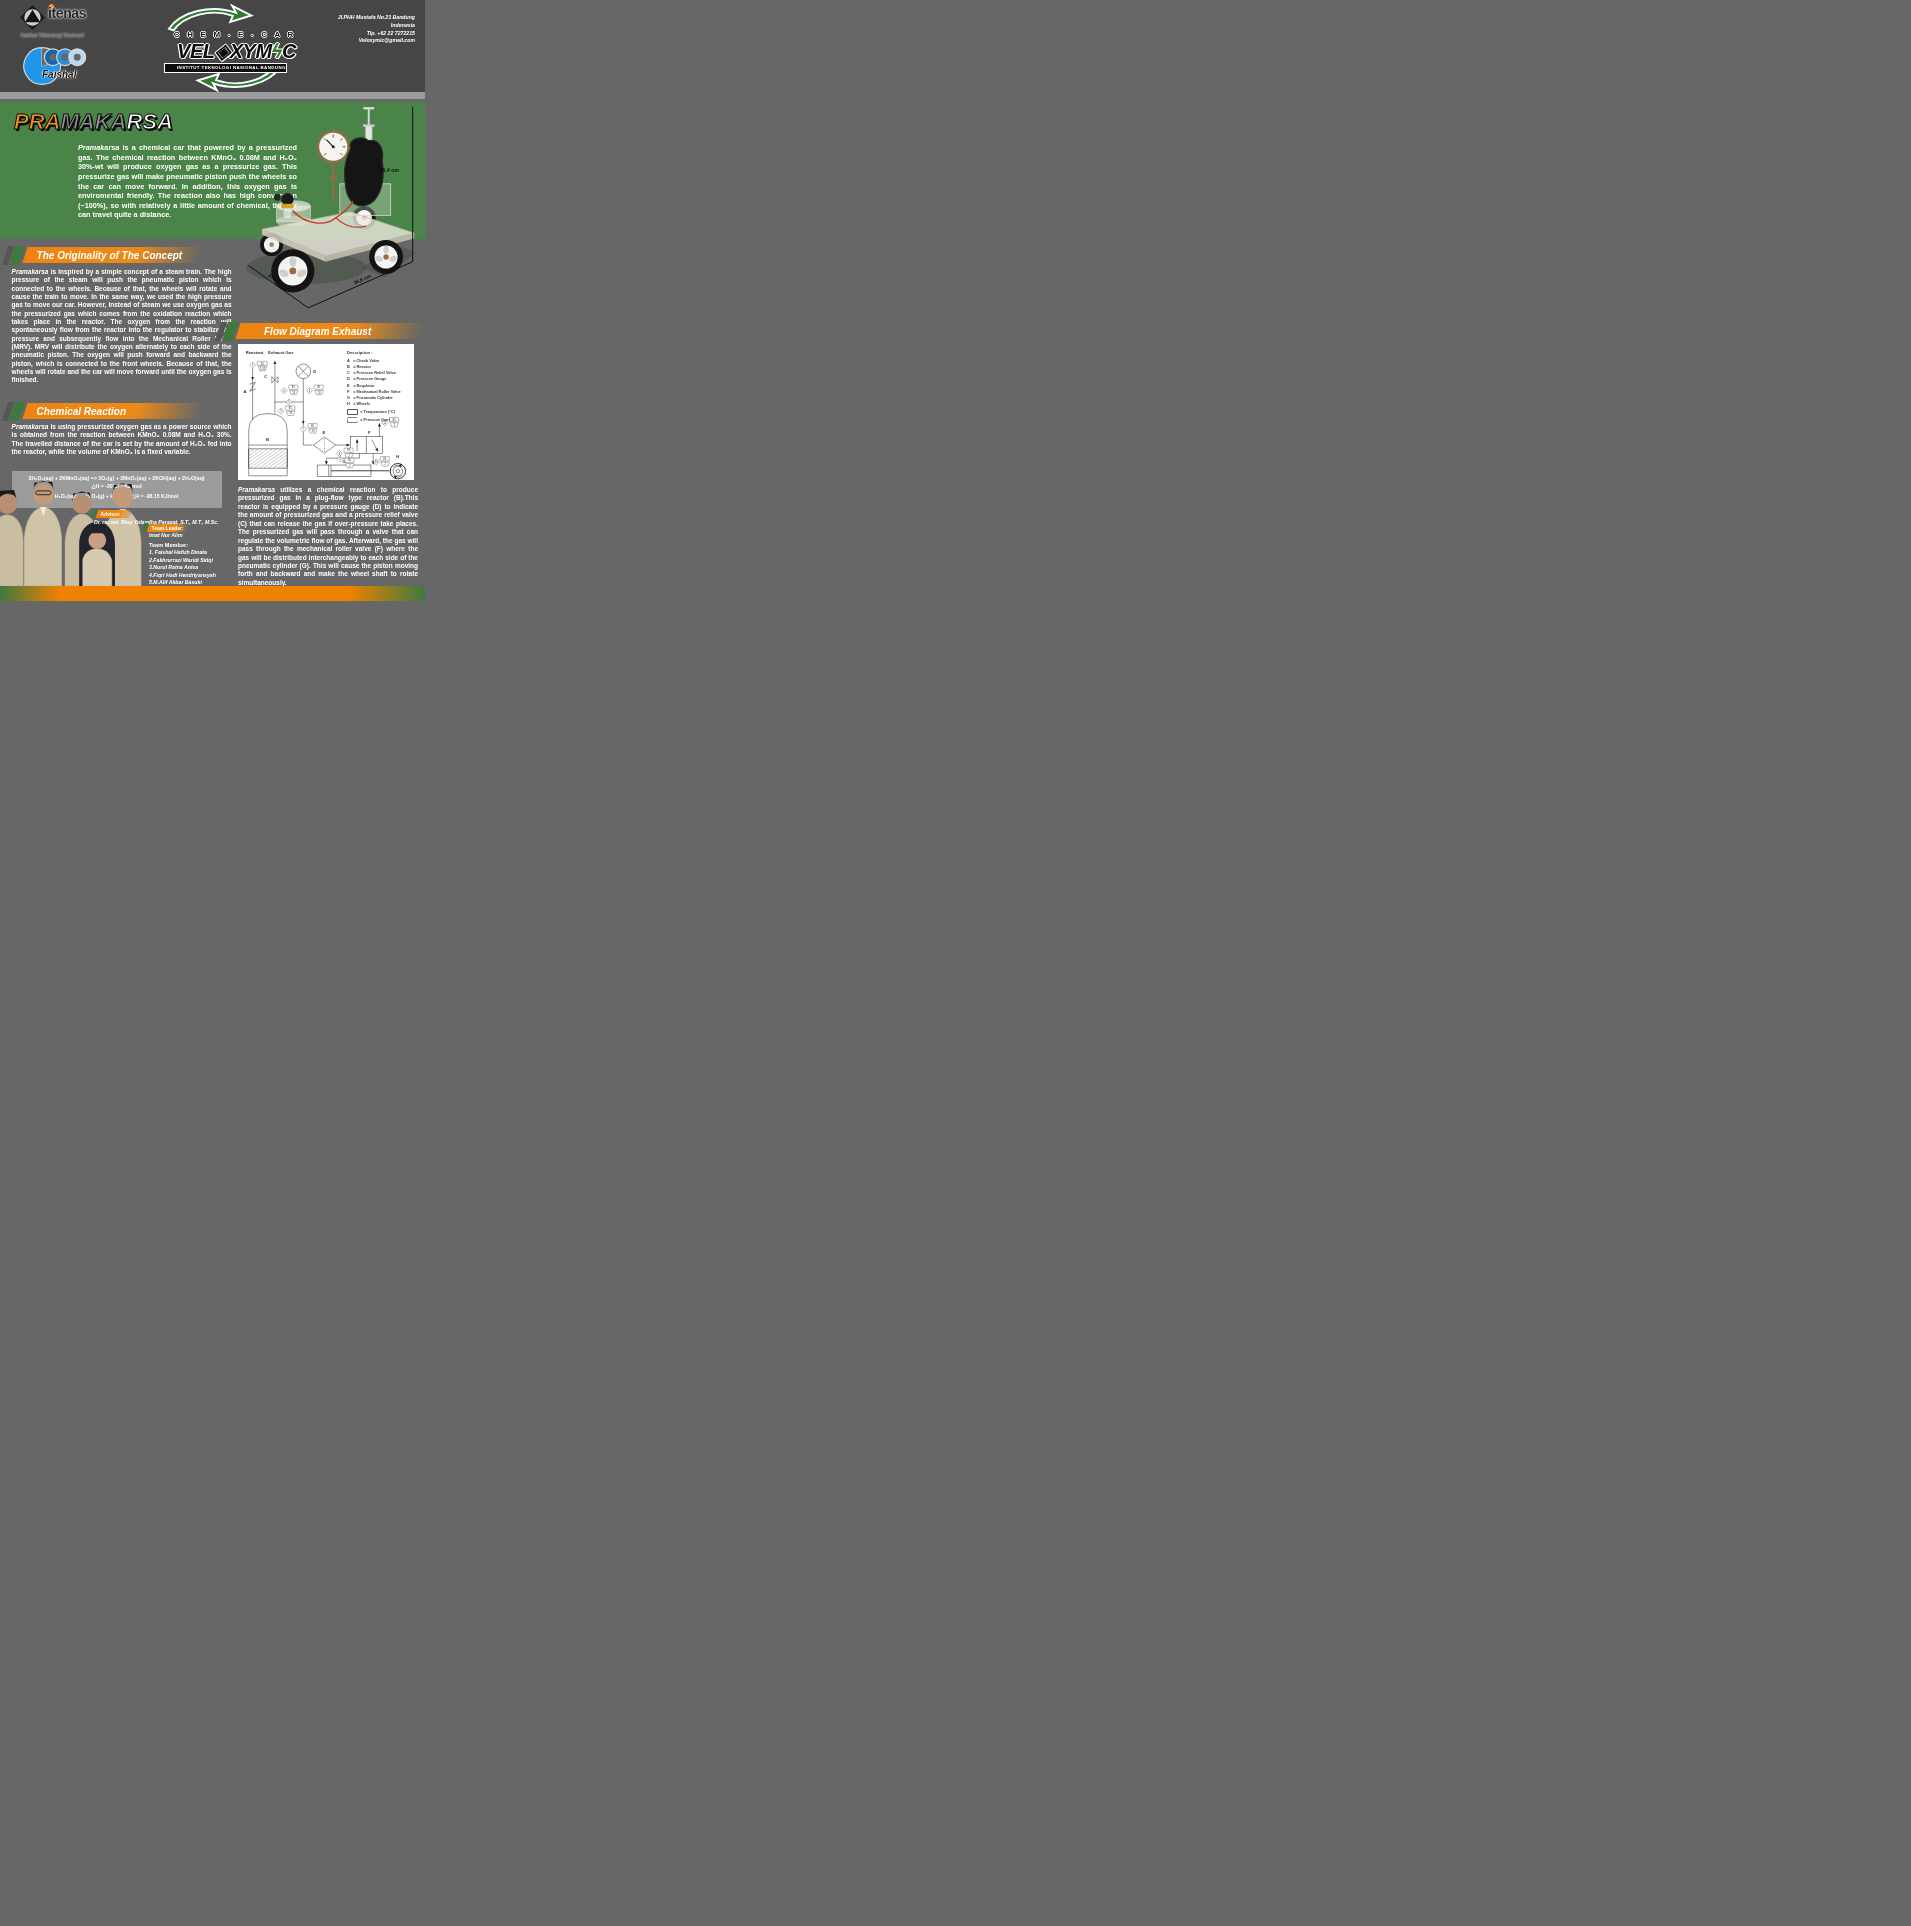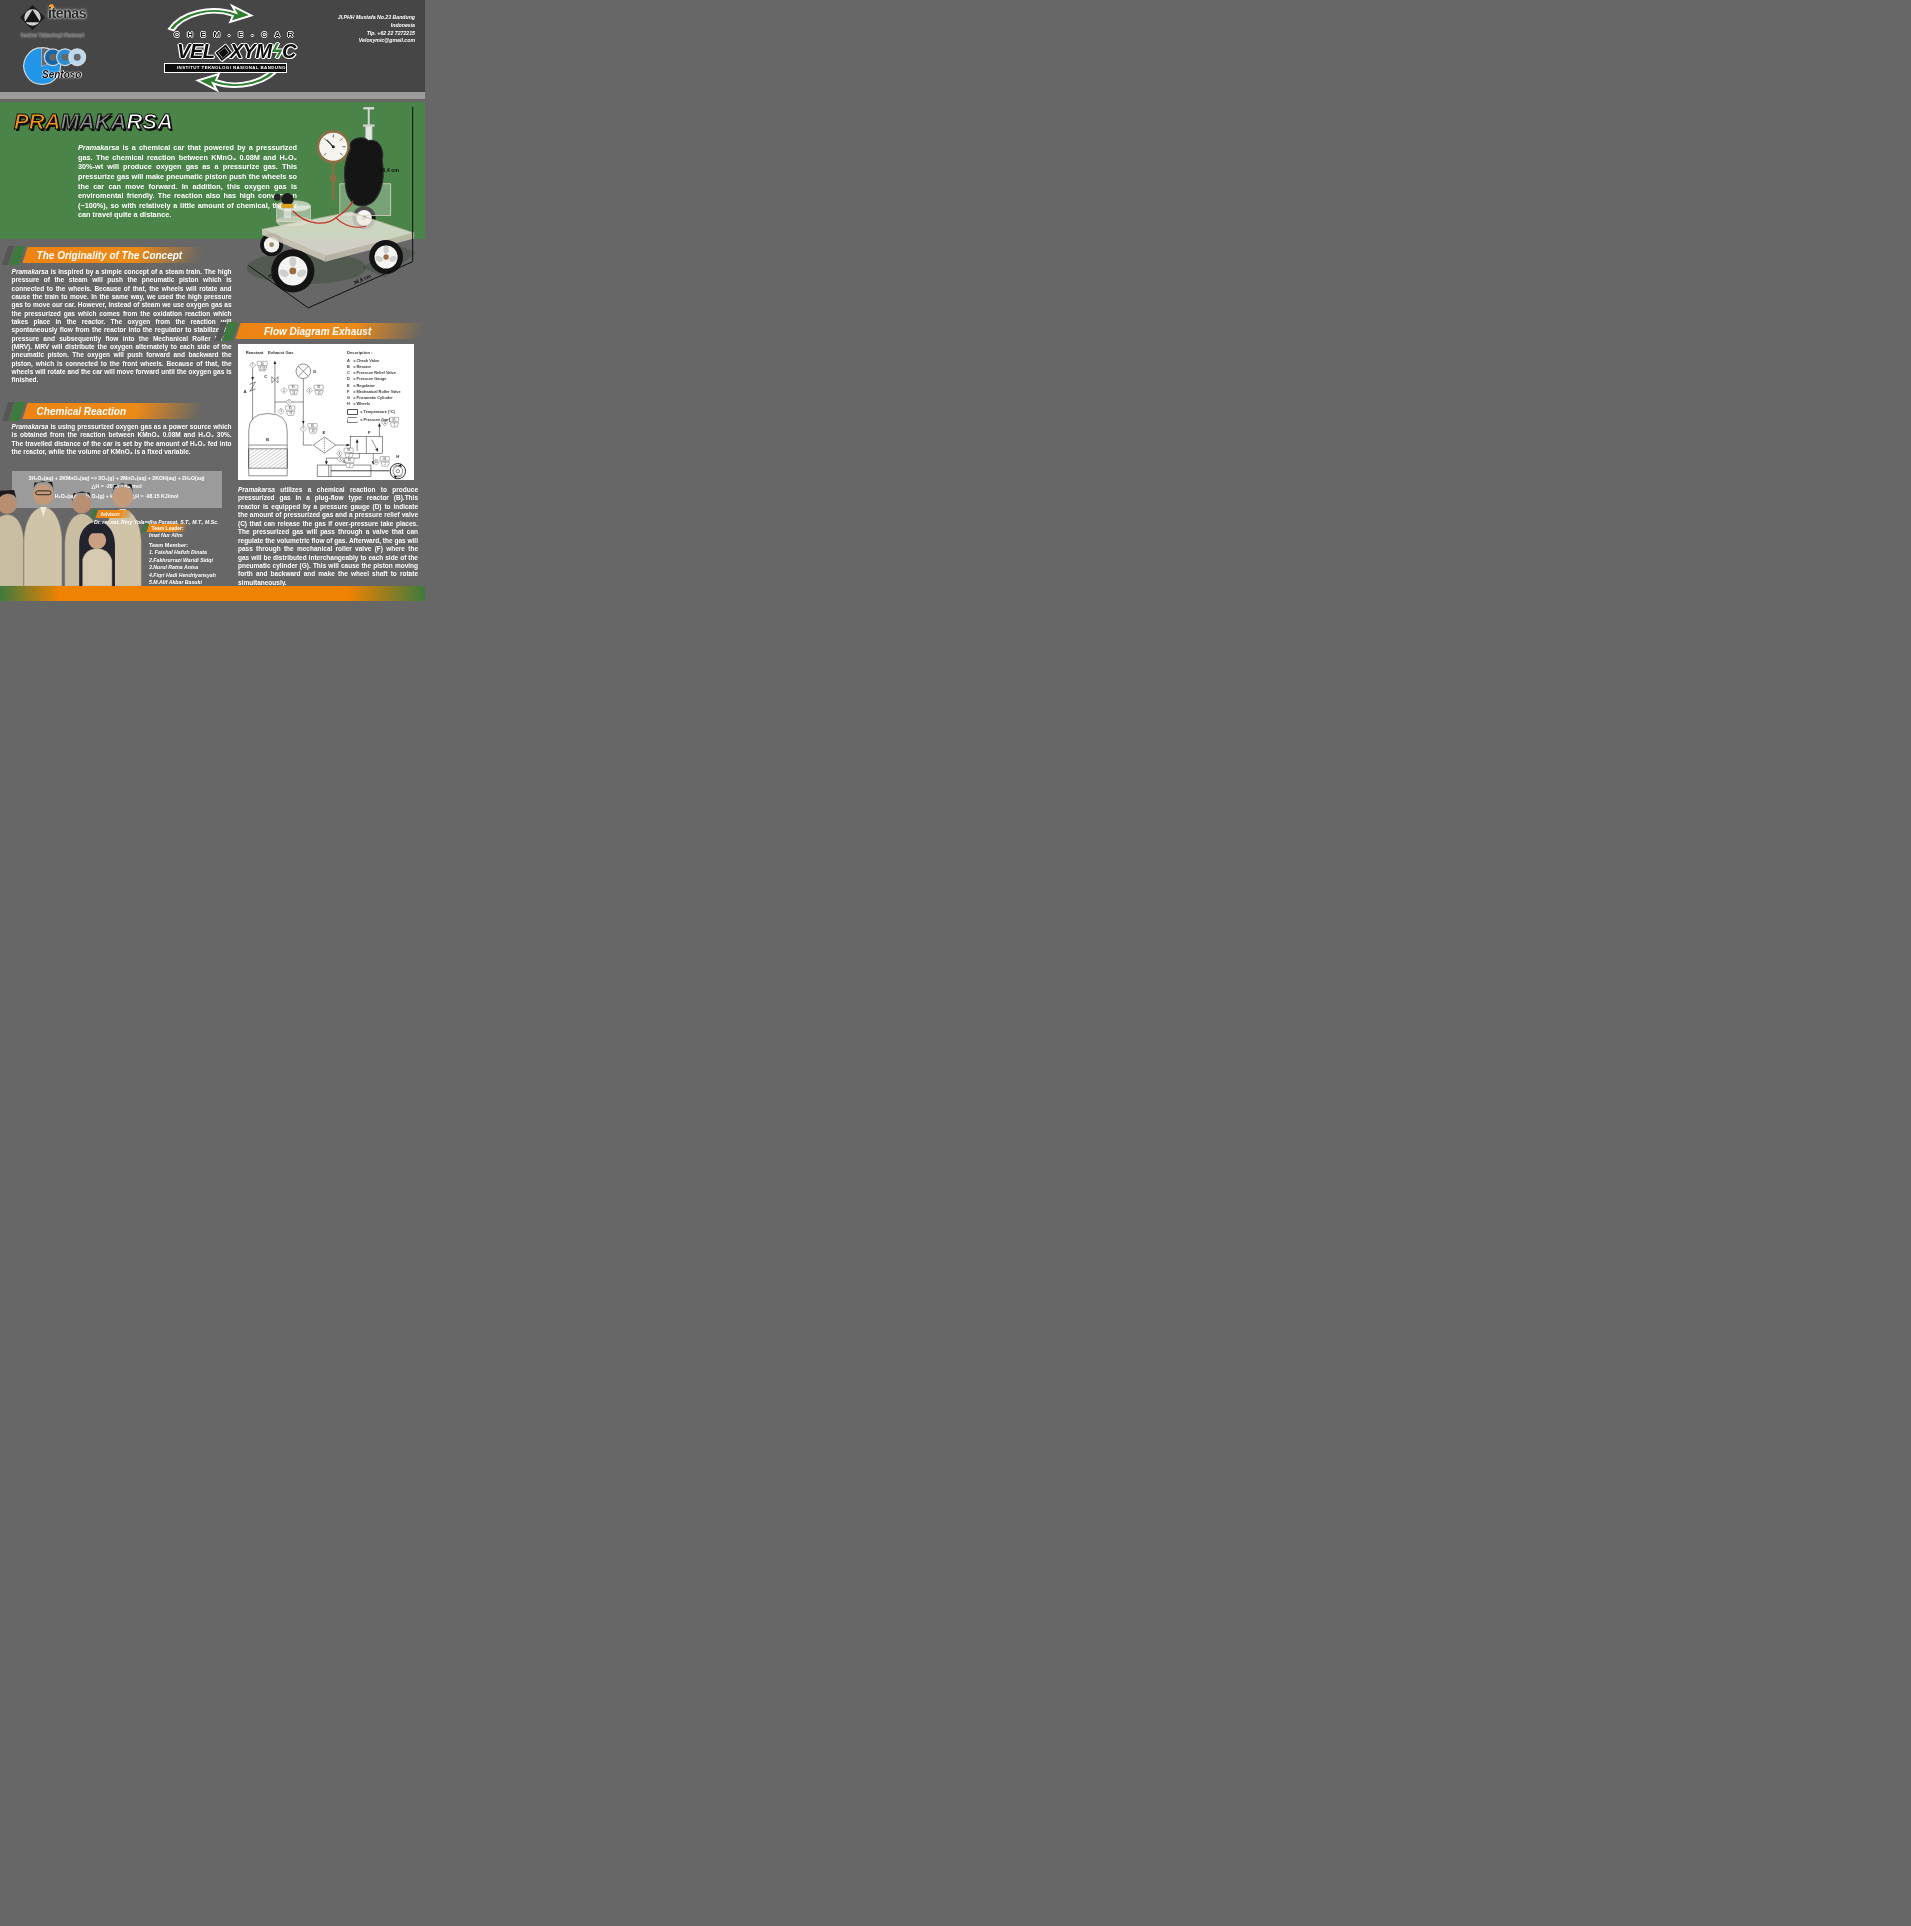--- a/index.html
+++ b/index.html
@@ -96,21 +96,21 @@
       <svg width="92" height="42" viewBox="0 0 240 110">
         <path d="M60,55 m0,-48 a48,48 0 1,0 0.01,0 z M60,55 L60,7 A48,48 0 0,1 104,38 Z" fill="#2196e8" stroke="#d9d9d9" stroke-width="3" fill-rule="evenodd"></path>
         <path d="M60,55 L60,9 A46,46 0 0,1 103,39 Z" fill="#676767"></path>
         <circle cx="88" cy="32" r="22" fill="#1565a8" stroke="#d9d9d9" stroke-width="3"></circle>
         <circle cx="88" cy="32" r="9" fill="#676767"></circle>
         <circle cx="120" cy="32" r="22" fill="#2b8fd8" stroke="#d9d9d9" stroke-width="3"></circle>
         <circle cx="120" cy="32" r="9" fill="#676767"></circle>
         <circle cx="152" cy="32" r="22" fill="#bcd9f2" stroke="#d9d9d9" stroke-width="3"></circle>
         <circle cx="152" cy="32" r="9" fill="#676767"></circle>
       </svg>
-      <div class="chemcar-label">Sentoso</div>
+      <div class="chemcar-label">Faishal</div>
     </div>
 
     <div class="vlogo">
       <svg width="143" height="92" viewBox="0 0 370 240" style="position:absolute;left:0;top:0;">
         <path d="M40,70 C70,25 150,5 215,28 L205,10 L255,35 L200,52 L207,36 C150,16 80,35 52,74 Z" fill="#2f7d2f" stroke="#fff" stroke-width="5"></path>
         <path d="M330,170 C300,215 220,235 155,212 L165,230 L115,205 L170,188 L163,204 C220,224 290,205 318,166 Z" fill="#2f7d2f" stroke="#fff" stroke-width="5"></path>
       </svg>
       <div class="vlogo-top">C H E M - E - C A R</div>
       <div class="vlogo-name"><span>VEL</span><span>◈</span><span>XYM</span><span class="bolt">ϟ</span><span>C</span></div>
       <div class="vlogo-band">INSTITUT TEKNOLOGI NASIONAL BANDUNG</div>

